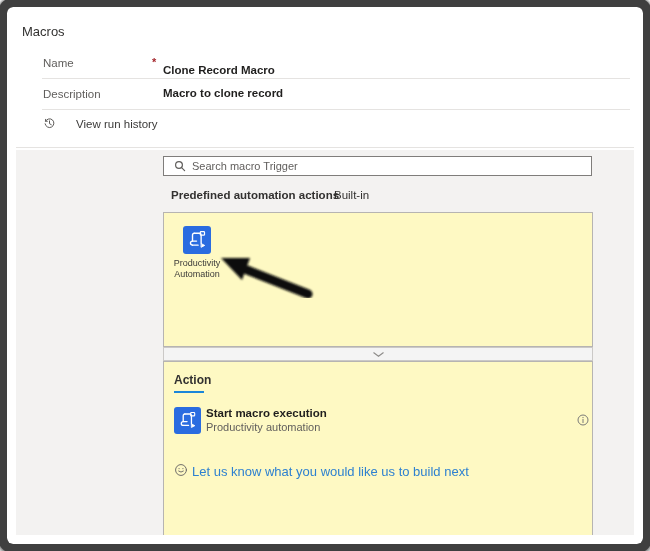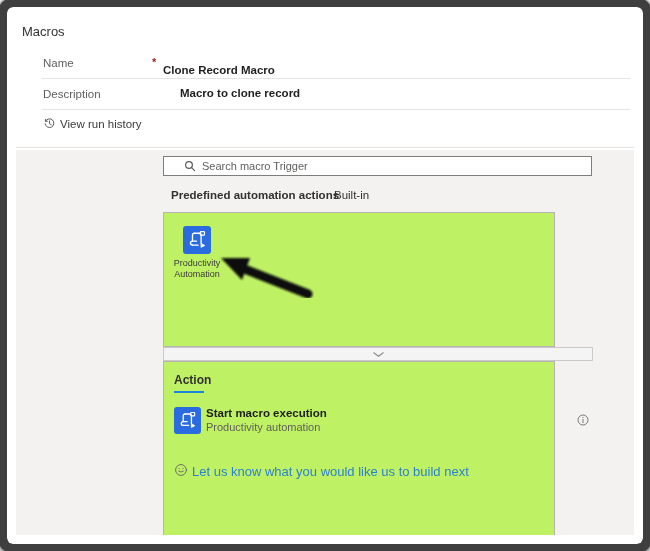--- a/index.html
+++ b/index.html
@@ -7,28 +7,28 @@
           font-family:"Liberation Sans",sans-serif;-webkit-font-smoothing:antialiased;}
   .frame{position:absolute;inset:7px;border-radius:6px;pointer-events:none;z-index:20;
          box-shadow:0 0 0 9px #3f3f3f, 0 0 3px 10px rgba(0,0,0,.45), 0 4px 6px 10px rgba(0,0,0,.25);}
   .app{position:absolute;inset:16px;background:#fff;overflow:hidden;}
   .abs{position:absolute;}
   .page-title{font-size:13px;color:#323130;}
   .field-label{font-size:11.5px;color:#605e5c;}
   .required{font-size:11px;color:var(--required-red,#a4262c);font-weight:700;}
   .field-value{font-size:11.5px;font-weight:700;color:#201f1e;}
   .divider{height:1px;background:#e5e3e1;}
-  .runhist{font-size:11.5px;color:#3b3a39;display:flex;align-items:center;gap:4px;cursor:pointer;}
+  .runhist{font-size:11.5px;color:#3b3a39;display:flex;align-items:center;gap:20px;cursor:pointer;}
   .gray-zone{position:absolute;left:0;right:0;top:134px;bottom:0;background:var(--gray-bg,#f3f2f1);}
   .searchbox{position:absolute;left:147px;top:140px;width:429px;height:20px;background:#fff;
-             border:1px solid #7f7d7b;box-sizing:border-box;display:flex;align-items:center;padding:0 20px;gap:6px;}
+             border:1px solid #7f7d7b;box-sizing:border-box;display:flex;align-items:center;padding:0 10px;gap:6px;}
   .searchbox .ph{font-size:11px;color:#605e5c;}
   .tab{position:absolute;top:173px;font-size:11.5px;color:#323130;cursor:pointer;padding-bottom:12px;}
   .tab.sel{font-weight:700;border-bottom:3px solid var(--tab-underline,#1a86d9);}
-  .panel{position:absolute;left:147px;width:392px;background:#bef264;border:1px solid #b6b4b2;box-sizing:border-box;}
+  .panel{position:absolute;left:147px;width:430px;background:#fef9c3;border:1px solid #b6b4b2;box-sizing:border-box;}
   .tile-icon{position:absolute;left:19px;top:13px;width:28px;height:28px;border-radius:3px;
              background:var(--accent-blue,#2a6ce0);display:flex;align-items:center;justify-content:center;cursor:pointer;}
   .tile-label{position:absolute;left:4px;top:45px;width:58px;text-align:center;font-size:9px;line-height:11px;color:#3b3a39;}
   .collapse-bar{position:absolute;left:147px;top:331px;width:430px;height:14px;background:#f4f4f4;
                 border:1px solid #cbc9c7;box-sizing:border-box;display:flex;align-items:center;justify-content:center;cursor:pointer;}
   .action-title{font-size:12px;font-weight:700;color:#323130;}
   .action-underline{position:absolute;left:10px;top:29px;width:30px;height:2px;background:var(--tab-underline,#1a86d9);}
   .item-icon{position:absolute;left:10px;top:45px;width:27px;height:27px;border-radius:3px;
              background:var(--accent-blue,#2a6ce0);display:flex;align-items:center;justify-content:center;}
   .item-title{font-size:11.5px;font-weight:700;color:#201f1e;}
@@ -46,21 +46,21 @@
   <div class="app">
 
     <div class="abs page-title" style="left:6px;top:8px;">Macros</div>
 
     <div class="abs field-label" style="left:27px;top:41px;">Name</div>
     <div class="abs required" style="left:136px;top:40px;">*</div>
     <div class="abs field-value" style="left:147px;top:40px;margin-top:8px;">Clone Record Macro</div>
     <div class="abs divider" style="left:26px;right:4px;top:62px;"></div>
 
     <div class="abs field-label" style="left:27px;top:72px;">Description</div>
-    <div class="abs field-value" style="left:164px;top:71px;">Macro to clone record</div>
+    <div class="abs field-value" style="left:147px;top:71px;">Macro to clone record</div>
     <div class="abs divider" style="left:26px;right:4px;top:93px;"></div>
 
     <div class="abs runhist" style="left:27px;top:101px;">
       <span>
         <svg width="13" height="13" viewBox="0 0 16 16" fill="none" stroke="#565452" stroke-width="1.2" stroke-linecap="round">
           <path d="M3.1 5.2 A5.4 5.4 0 1 1 2.6 8.4"></path>
           <path d="M3.1 2.9 L3.1 5.3 L5.4 5.3" stroke-width="1.1"></path>
           <path d="M8 4.8 V8.2 L10.2 9.5"></path>
         </svg>
       </span>

